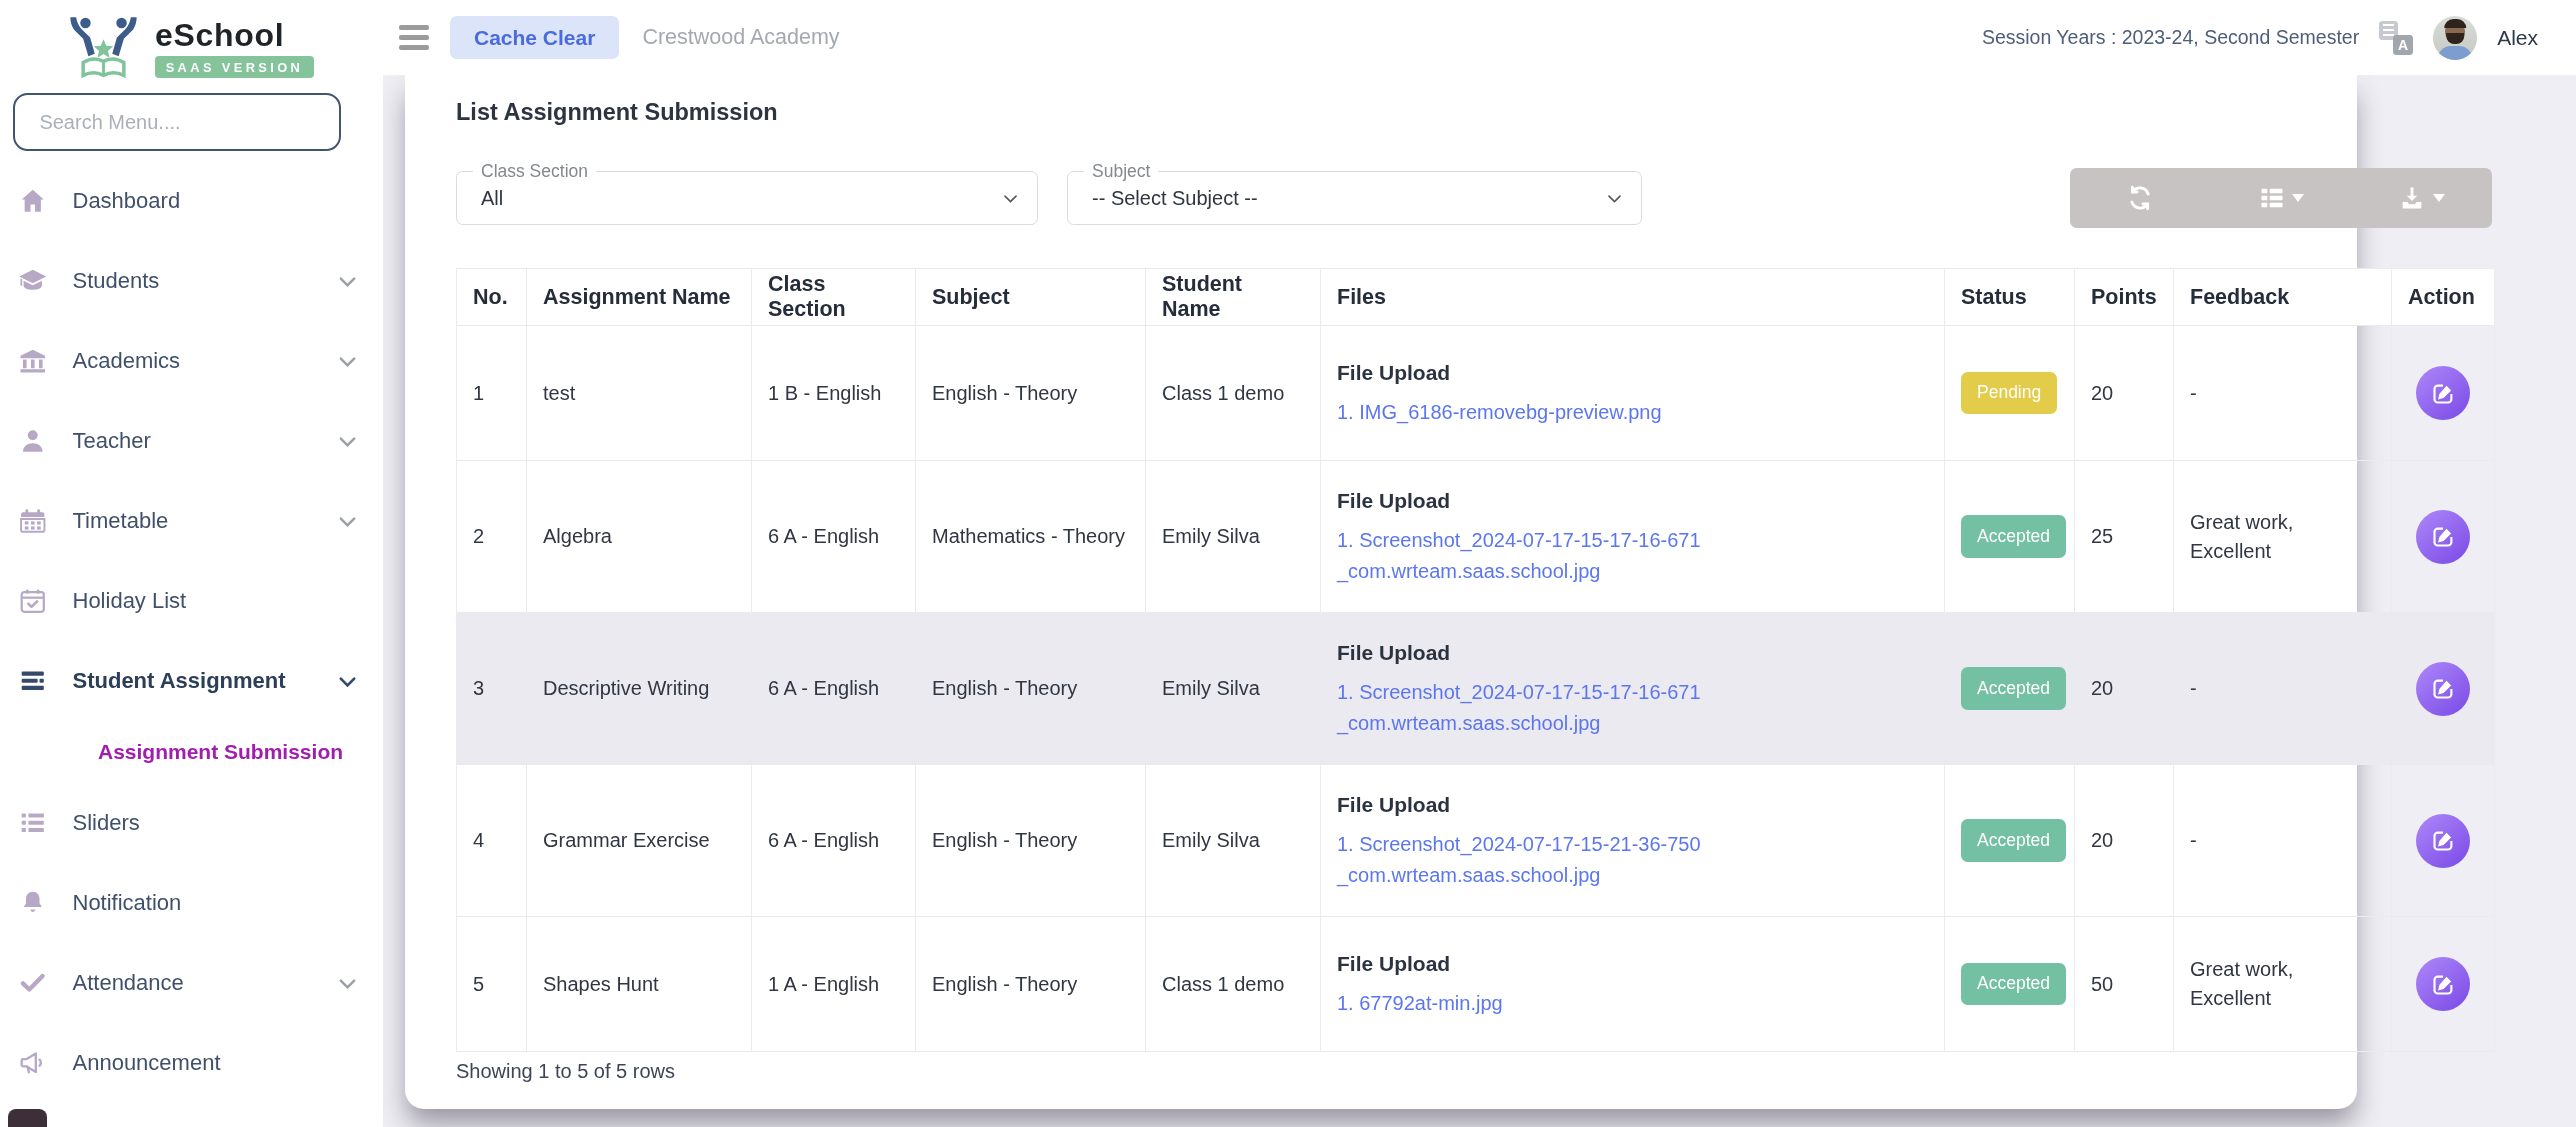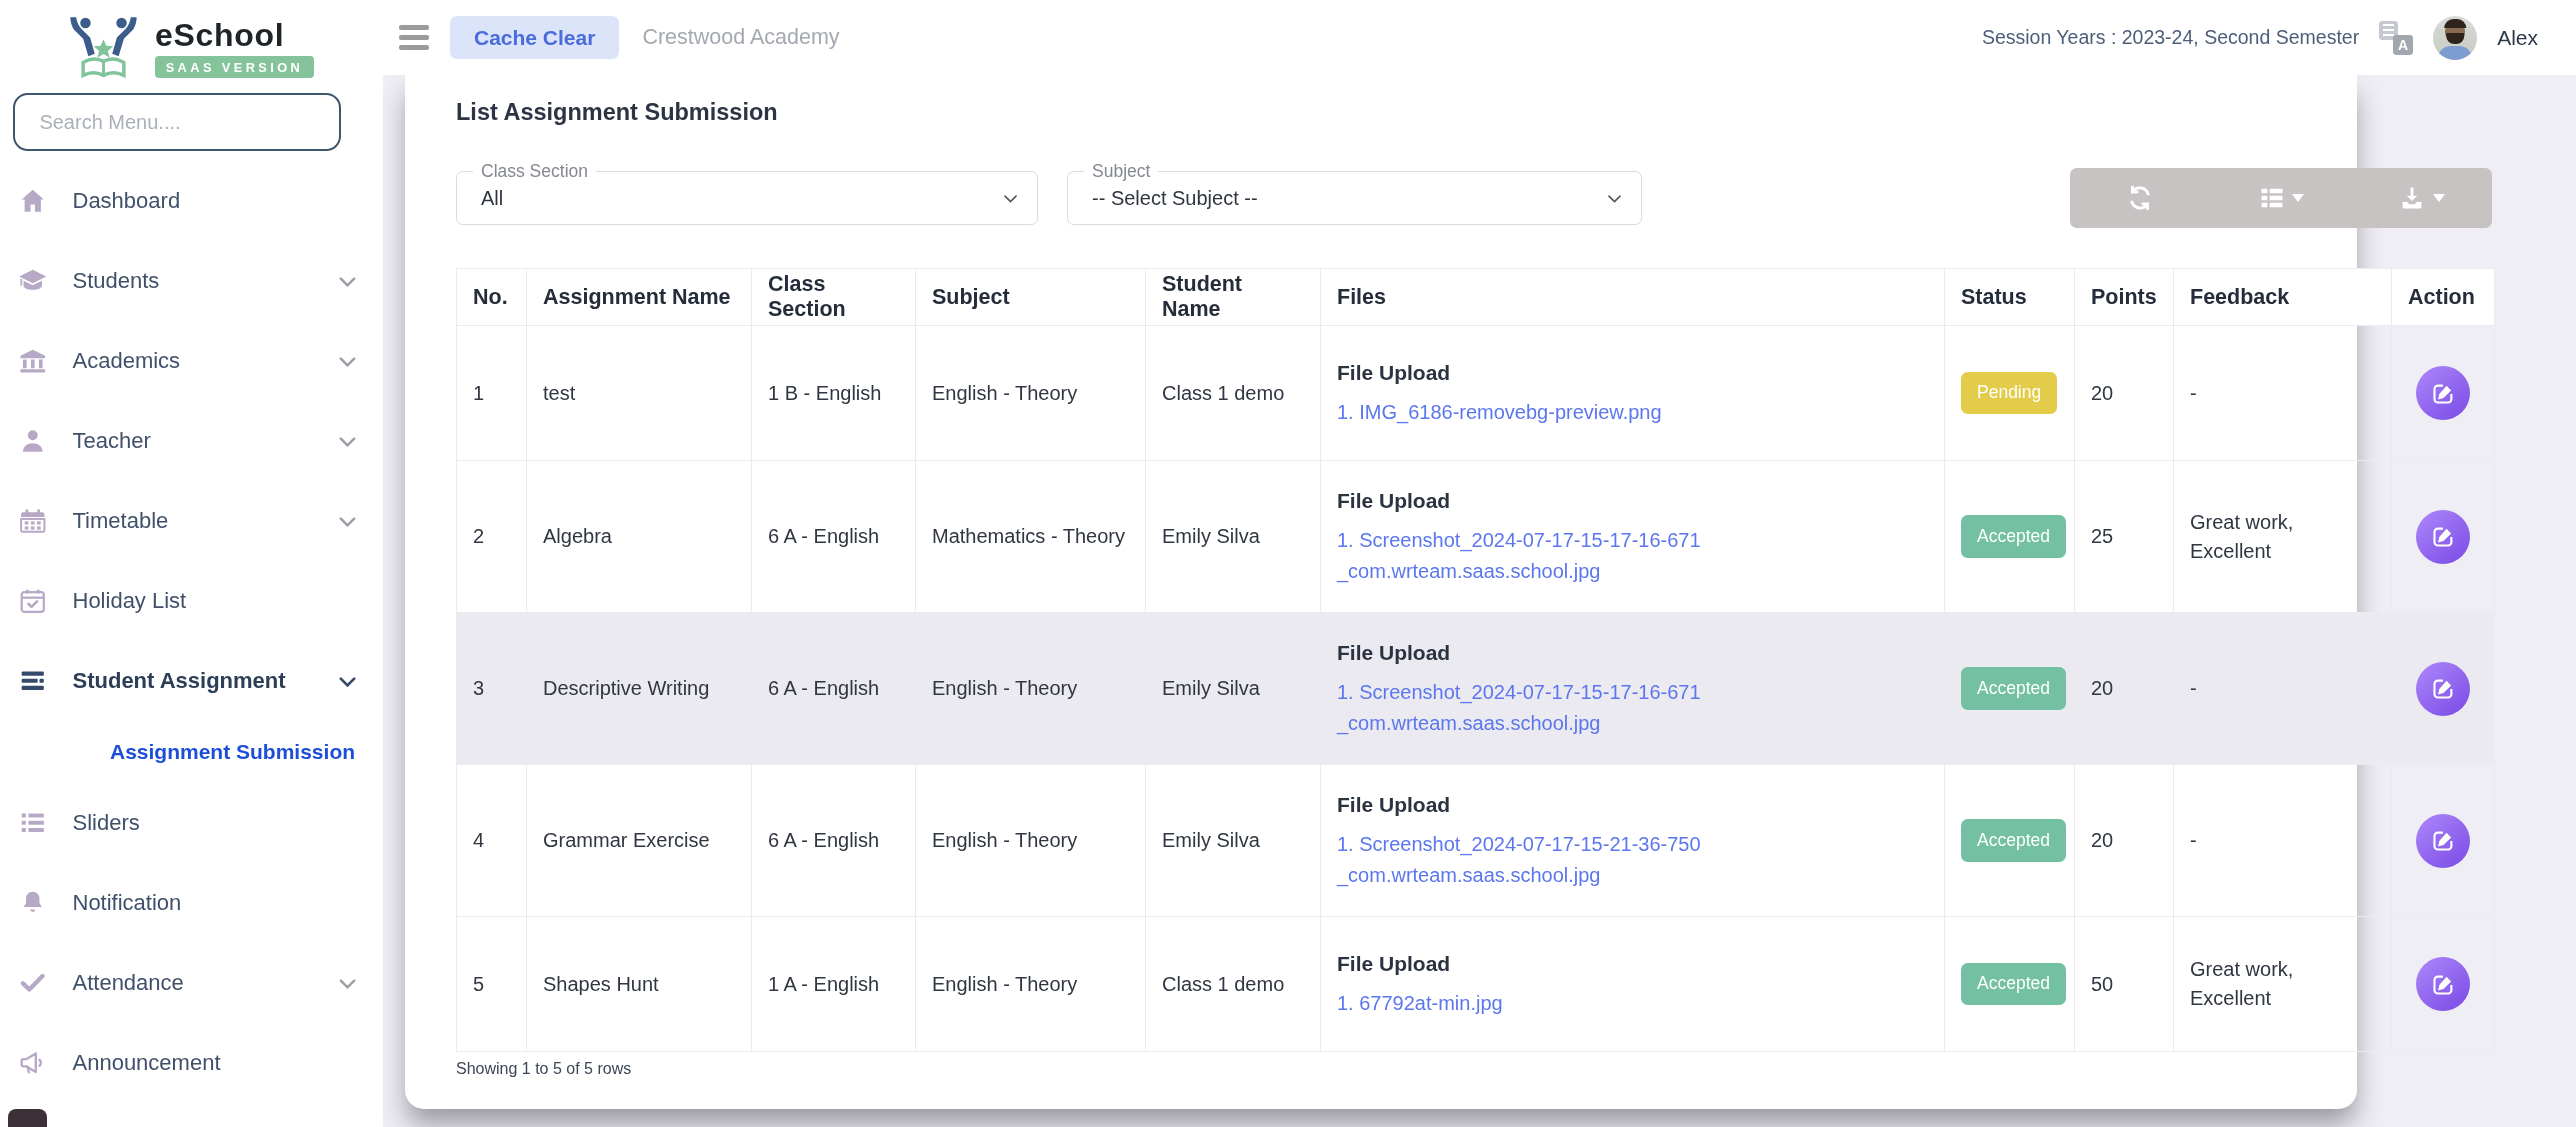--- a/index.html
+++ b/index.html
@@ -25,21 +25,21 @@
   .mi{display:flex;align-items:center;height:80px;padding:0 24px 0 17.5px;cursor:pointer;}
   .mi .ico{width:31px;height:31px;color:#b7a9c6;flex:0 0 auto;display:flex;align-items:center;justify-content:center;}
   .mi .ico svg{width:29.5px;height:29.5px;}
   .mi .lbl{margin-left:24px;font-size:22px;color:#41506a;}
   .mi .chev{margin-left:auto;color:#9b9fa8;display:flex;}
   .mi .chev svg{width:23px;height:23px;}
   .mi.active .lbl{color:#2c3e58;font-weight:bold;}
   .mi.active .ico{color:#35496a;}
   .mi.active .chev{color:#35496a;}
   .mi.sub{height:62px;padding-left:94px;}
-  .mi.sub .lbl{margin-left:16px;font-size:21px;color:#1d4ed8;}
+  .mi.sub .lbl{margin-left:4px;font-size:21px;color:#a21caf;}
   .corner-blob{position:absolute;left:8px;top:1109px;width:39px;height:27px;background:#3c2f37;border-radius:8px;}
   
   .header{position:absolute;left:383px;top:0;width:2193px;height:75px;background:#fff;display:flex;align-items:center;z-index:4;}
   .burger{margin-left:10.7px;border:none;background:none;display:flex;flex-direction:column;gap:5.4px;cursor:pointer;padding:5.4px;}
   .burger span{width:29.5px;height:4.7px;background:#9b9b9b;border-radius:2px;display:block;}
   .cache-chip{margin-left:16px;background:#dbe4f8;color:#4a6bdb;font-weight:bold;font-size:21px;
     border:none;border-radius:6.7px;height:43px;padding:0 24px;cursor:pointer;
     font-family:inherit;}
   .school-name{margin-left:23px;font-size:21.5px;color:#a4a8b0;}
   .hright{margin-left:auto;display:flex;align-items:center;padding-right:38px;gap:20px;}
@@ -91,21 +91,21 @@
   tr.hl td{background:#eceaf1;}
   .fu-label{font-weight:bold;color:#2b3340;font-size:21px;}
   .file-link{display:block;margin-top:9.4px;color:#5b76ee;max-width:366px;word-break:break-all;
     text-decoration:none;font-size:20px;line-height:1.55;cursor:pointer;}
   .status-badge{display:inline-block;padding:8.7px 16px;border-radius:6.7px;color:#fff;font-size:17.5px;}
   .status-badge.pending{background:#e3cc49;}
   .status-badge.accepted{background:#74c0a2;}
   .edit-btn{width:54px;height:54px;border-radius:50%;border:none;cursor:pointer;
     background:linear-gradient(140deg,#ab85f8 5%,#7c4ce7 95%);display:flex;align-items:center;justify-content:center;margin:0 auto;}
   .edit-btn svg{width:27px;height:27px;}
-  .tfooter{position:absolute;left:51px;top:985px;font-size:16px;color:#3c4656;}
+  .tfooter{position:absolute;left:51px;top:985px;font-size:20px;color:#3c4656;}
 </style>
 </head>
 <body>
 
 <div class="sidebar">
   <div class="brand">
     <svg class="brand-logo" viewBox="0 0 130 110">
       <g fill="#3c5c8a">
         <circle cx="34" cy="12" r="9"></circle>
         <path d="M12 2 q2 13 10 21 l14 14 8 28 -11 4 -9-30 -16-16 q-6-10-6-21 z" transform="translate(6,0)"></path>

